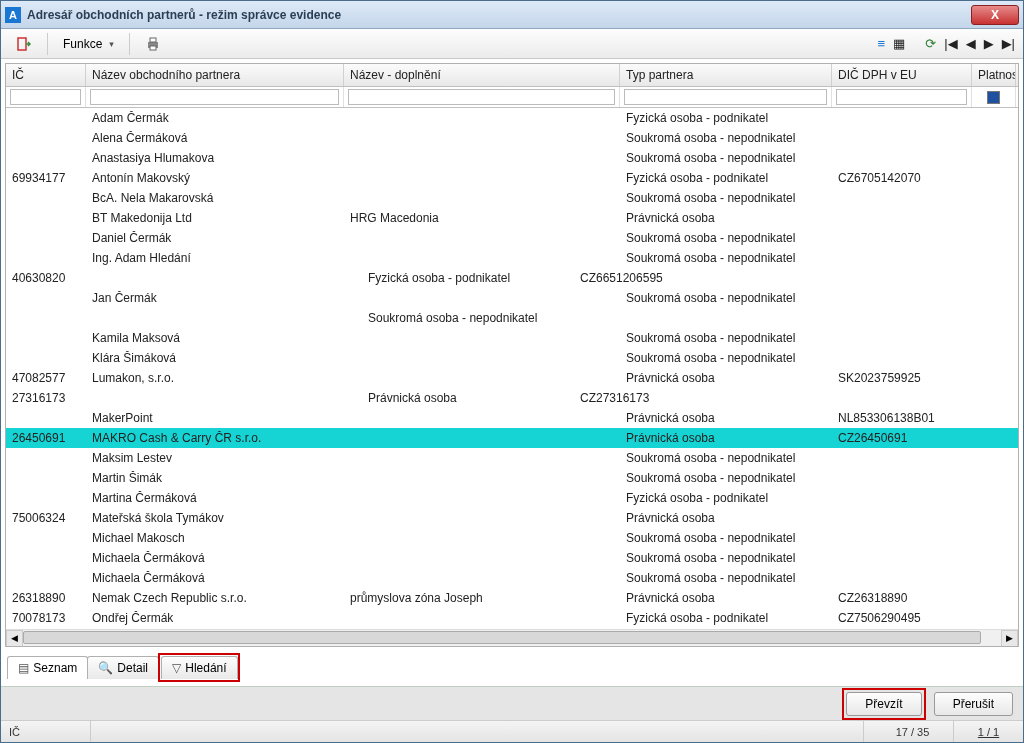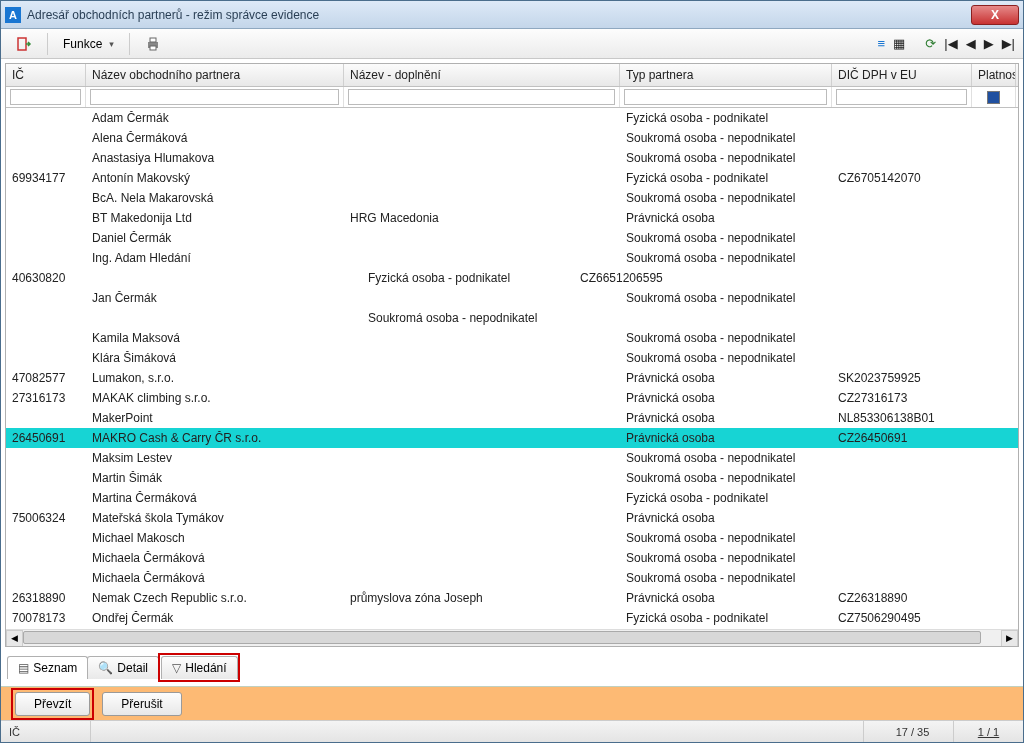--- a/index.html
+++ b/index.html
@@ -2,21 +2,21 @@
 <html><head>
 <meta charset="utf-8">
 <style>
 * { box-sizing: border-box; margin: 0; padding: 0; }
 body { font-family: Tahoma, Arial, sans-serif; font-size: 12px; background: #d9e6f2; overflow: hidden; }
 
 .window { width: 1024px; height: 743px; background: #fff; border: 1px solid #4a6d8c; display: flex; flex-direction: column; }
 
 .titlebar { height: 28px; background: linear-gradient(to bottom, #dde9f7, #c4d6ea); display: flex; align-items: center; padding: 0 4px; border-bottom: 1px solid #8fa8c0; }
 .titlebar .icon { width: 16px; height: 16px; background: #1976d2; margin-right: 6px; display:flex; align-items:center; justify-content:center; color:#fff; font-weight:bold; font-size:11px; }
-.titlebar .title { font-weight: normal; color: #2a3f55; flex: 1; }
+.titlebar .title { font-weight: bold; color: #2a3f55; flex: 1; }
 .titlebar .close { width: 48px; height: 20px; background: linear-gradient(to bottom, #e68a8a, #c83232); border: 1px solid #8a2020; border-radius: 3px; display:flex; align-items:center; justify-content:center; color:#fff; font-weight:bold; cursor:pointer; }
 
 .toolbar { height: 30px; background: linear-gradient(to bottom, #fdfdfd, #ebebeb); border-bottom: 1px solid #c8c8c8; display: flex; align-items: center; padding: 0 6px; }
 .toolbar .sep { width: 1px; height: 22px; background: #ccc; margin: 0 6px; }
 .toolbar .btn { padding: 3px 8px; border: 1px solid transparent; border-radius: 2px; cursor:pointer; display:flex; align-items:center; gap:4px;}
 .toolbar .btn.dd::after { content:"▾"; font-size:9px; margin-left:3px; color:#555; }
 .toolbar .spacer { flex:1; }
 .toolbar .navicons { display:flex; gap:4px; align-items:center; }
 .toolbar .navicons span { cursor:pointer; font-size:13px; color:#222; padding:2px; }
 .toolbar .navicons .blue { color:#1976d2; }
@@ -53,21 +53,21 @@
 .hscroll .arrow { width:17px; height:17px; display:flex; align-items:center; justify-content:center; background:#e8e8e8; border:1px solid #ccc; font-size:9px; position:absolute; }
 .hscroll .arrow.left { left:0; }
 .hscroll .arrow.right { right:0; }
 
 .tabs-row { display:flex; align-items:center; padding:2px 6px 4px 6px; gap:0; }
 .tab { padding:4px 10px; background: linear-gradient(to bottom, #fdfdfd, #e9e9e9); border:1px solid #b0b0b0; border-bottom:none; border-top-left-radius:3px; border-top-right-radius:3px; cursor:pointer; display:flex; align-items:center; gap:4px; font-size:12px; margin-right:-1px; }
 .tab .ticon { font-size:12px; color:#555; }
 .tab.active { background:#fff; position:relative; z-index:1; }
 .tabs-highlight { border:2px solid #cc0000; padding:1px; display:inline-flex; }
 
-.footer-bar { height:34px; background:#fdba74; border-top:1px solid #c0d0c0; display:flex; align-items:center; padding:0 10px; gap:8px; }
+.footer-bar { height:34px; background:#e5e5e5; border-top:1px solid #c0d0c0; display:flex; align-items:center; justify-content:flex-end; padding:0 10px; gap:8px; }
 .footer-bar button { padding:4px 18px; font-size:12px; background:linear-gradient(to bottom,#fdfdfd,#e8e8e8); border:1px solid #9a9a9a; border-radius:3px; cursor:pointer; }
 .btn-highlight { border:2px solid #cc0000; padding:2px; display:inline-block; }
 
 .statusbar { height:22px; background:linear-gradient(to bottom,#f4f4f4,#e4e4e4); border-top:1px solid #ccc; display:flex; align-items:center; font-size:11px; color:#333; }
 .statusbar .cell { padding:0 8px; border-right:1px solid #ccc; height:100%; display:flex; align-items:center; }
 .statusbar .cell.first { width:90px; }
 .statusbar .spacer { flex:1; }
 .statusbar .cell.r { border-left:1px solid #ccc; border-right:none; }
 
 .svg-icon { width:16px; height:16px; display:inline-block; }
@@ -240,21 +240,20 @@
         <div class="row">
           <div class="cell col-ic">47082577</div>
           <div class="cell col-name">Lumakon, s.r.o.</div>
           <div class="cell col-dopl"></div>
           <div class="cell col-typ">Právnická osoba</div>
           <div class="cell col-dic">SK2023759925</div>
           <div class="cell col-plat"></div>
         </div>
         <div class="row">
           <div class="cell col-ic">27316173</div>
-          <div class="cell col-name">MAKAK climbing s.r.o.</div>
           <div class="cell col-dopl"></div>
           <div class="cell col-typ">Právnická osoba</div>
           <div class="cell col-dic">CZ27316173</div>
           <div class="cell col-plat"></div>
         </div>
         <div class="row">
           <div class="cell col-ic"></div>
           <div class="cell col-name">MakerPoint</div>
           <div class="cell col-dopl"></div>
           <div class="cell col-typ">Právnická osoba</div>

